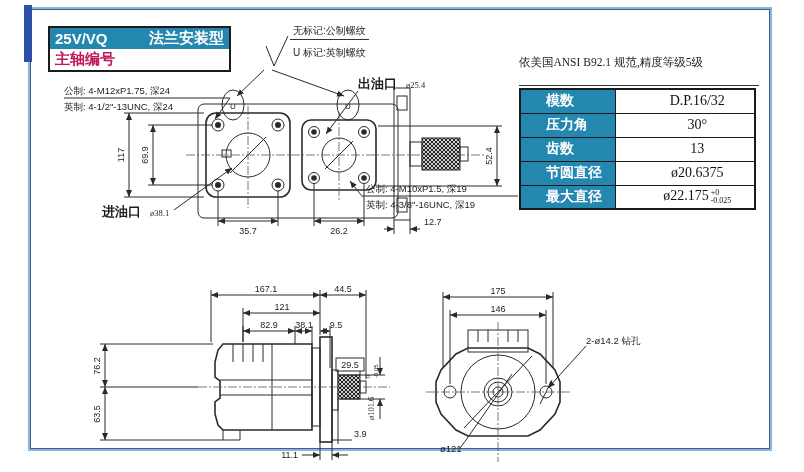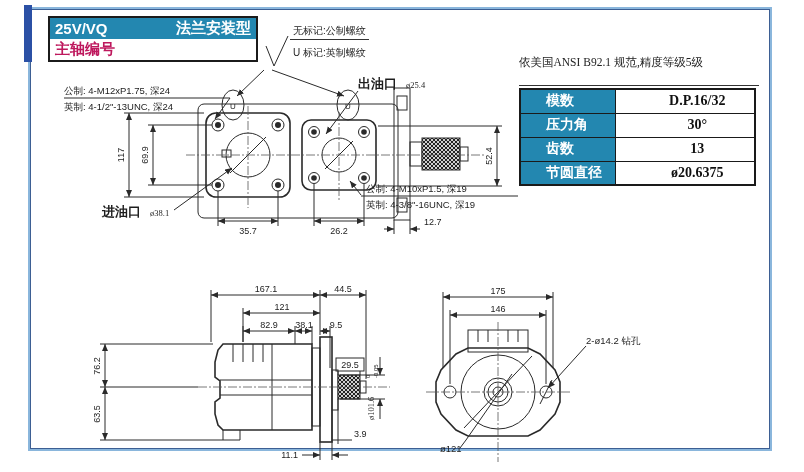--- a/index.html
+++ b/index.html
@@ -5,41 +5,41 @@
   * { margin:0; padding:0; box-sizing:border-box; }
   body { background:#fff; font-family:"Liberation Sans", sans-serif; }
   .page { position:relative; width:804px; height:472px; background:#fff; overflow:hidden; }
 
   .frame { position:absolute; left:28px; top:7px; width:744px; height:444px;
            border:2px solid #8ab6dc; box-shadow: inset 0 0 0 1px #3d5f93; background:#fff; }
 
   .accent-bar { position:absolute; left:24px; top:5px; width:8px; height:57px; background:#2b50a5; z-index:5; }
 
   
-  .header-box { position:absolute; left:48px; top:16px; width:210px; border:2px solid #1b1b1b; z-index:4; background:#fff; }
+  .header-box { position:absolute; left:48px; top:26px; width:183px; border:2px solid #1b1b1b; z-index:4; background:#fff; }
   .header-row1 { display:flex; justify-content:space-between; align-items:center; background:#2387b0; color:#fff;
                  font-weight:bold; font-size:15px; padding:1px 5px; height:21px; }
   .header-row2 { display:flex; justify-content:space-between; align-items:center; color:#be185d;
                  font-weight:bold; font-size:15px; padding:1px 5px; height:21px; }
 
   
   .thread-note { position:absolute; left:256px; top:24px; z-index:4; font-size:10px; color:#222; }
   .thread-note .lines { margin-left:34px; }
   .thread-note .l1 { padding:0 3px 1px 3px; }
   .thread-note .l2 { border-top:1px solid #333; padding:6px 3px 0 3px; }
   .tn-symbol { position:absolute; left:8px; top:10px; }
 
   
   .spline-wrap { position:absolute; left:519px; top:55px; width:240px; z-index:4; }
   .spline-title { font-size:11.5px; color:#222; font-family:"Liberation Serif", serif;
                   border-bottom:1px solid #333; padding-bottom:15px; margin-bottom:2px; }
   table.spline { border-collapse:collapse; width:237px; border:2px solid #1a1a1a; }
   table.spline td { border:1px solid #1a1a1a; height:24px;padding-left:25px; }
   td.sl { background:#2387b0; color:#fff; font-weight:bold; font-size:14px; width:95px; padding:0 6px; }
-  td.sv { background:#fff; color:#111; text-align:center; font-size:14px; font-family:"Liberation Serif", serif;font-weight:bold; }
+  td.sv { background:#fff; color:#111; text-align:center; font-size:14px; font-family:"Liberation Serif", serif; }
   .tolcol { display:inline-block; vertical-align:middle; line-height:1; text-align:left; margin-left:2px; }
   .tolcol i { display:block; font-style:normal; font-size:8px; font-family:"Liberation Serif", serif; }
 
   svg text { fill:#1d1d1d; font-family:"Liberation Sans", sans-serif; }
   svg .dim { font-size:9px; }
   svg .dimS { font-size:8.5px; font-family:"Liberation Serif", serif; }
   svg .note { font-size:9.5px; }
   svg .blab { font-size:13px; font-weight:bold; }
   svg .thin { stroke:#2a2a2a; stroke-width:1; fill:none; }
   svg .thick { stroke:#2a2a2a; stroke-width:1.6; fill:none; }
@@ -87,20 +87,26 @@
         <td class="sv">30°</td>
       </tr>
       <tr>
         <td class="sl">齿数</td>
         <td class="sv">13</td>
       </tr>
       <tr>
         <td class="sl">节圆直径</td>
         <td class="sv">ø20.6375</td>
       </tr>
+      <tr>
+        <td class="sl">最大直径</td>
+        <td class="sv">
+          <span>ø22.175</span><span class="tolcol"><i>+0</i><i>-0.025</i></span>
+        </td>
+      </tr>
     </tbody>
       </table>
   </div>
 
   <svg class="drawing" style="left:58px; top:68px;" width="474" height="172" viewBox="0 0 474 172">
     <defs>
       <marker id="ar" markerWidth="8" markerHeight="8" refX="7" refY="3" orient="auto">
         <path d="M0 0 L7 3 L0 6 Z" fill="#2a2a2a"></path>
       </marker>
       <marker id="arS" markerWidth="8" markerHeight="8" refX="0" refY="3" orient="auto">

